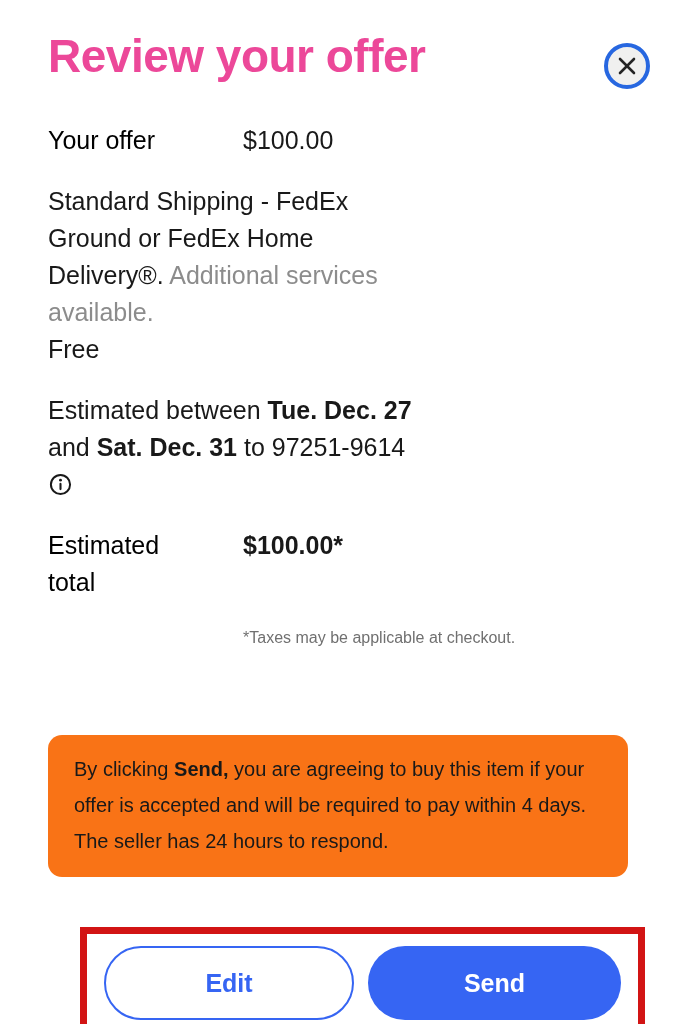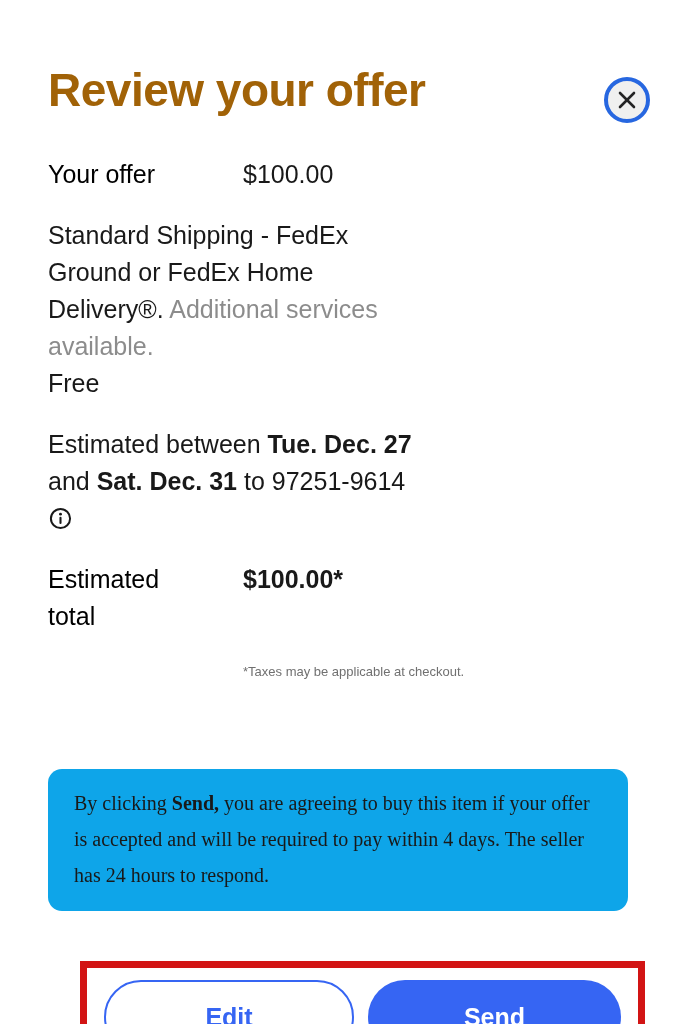--- a/index.html
+++ b/index.html
@@ -22,26 +22,26 @@
     background: #f0f0ef;
     border: 4px solid #2767e0;
     cursor: pointer;
     display: flex; align-items: center; justify-content: center;
     padding: 0;
   }
   .close-btn svg { display: block; }
 
   
   h1.title {
-    margin: 62px 48px 0 48px;
+    margin: 28px 48px 0 48px;
     font-size: 46px;
     line-height: 56px;
     font-weight: 700;
     letter-spacing: -0.5px;
-    color: #a16207;
+    color: #ec4899;
   }
 
   
   .rows { margin: 38px 48px 0 48px; }
   .row { display: flex; margin-bottom: 24px; }
   .row .label {
     width: 195px; flex: none;
     font-size: 25px; line-height: 37px;
     color: #000000;
   }
@@ -57,33 +57,32 @@
   .value-strong { font-weight: 700; }
 
   .info-icon-btn {
     display: inline-block; vertical-align: -4px;
     background: none; border: none; padding: 0; cursor: pointer;
   }
 
   
   .tax-note {
     margin: 6px 48px 0 243px;
-    font-size: 13px; line-height: 26px;
+    font-size: 16px; line-height: 26px;
     color: #707070;
   }
 
   
   .disclaimer {
     margin: 84px 48px 0 48px;
-    background: #0ea5e9;
+    background: #f97316;
     border-radius: 14px;
     padding: 16px 26px 18px 26px;
     font-size: 20px; line-height: 36px;
     color: #191919;
-    font-family: Liberation Serif, serif;
   }
   .disclaimer b { font-weight: 700; }
 
   
   .annotation-rect {
     position: absolute;
     left: 80px; top: 899px;
     width: 565px; height: 112px;
     border: 7px solid #d21414;
     display: flex; align-items: center; justify-content: center;

